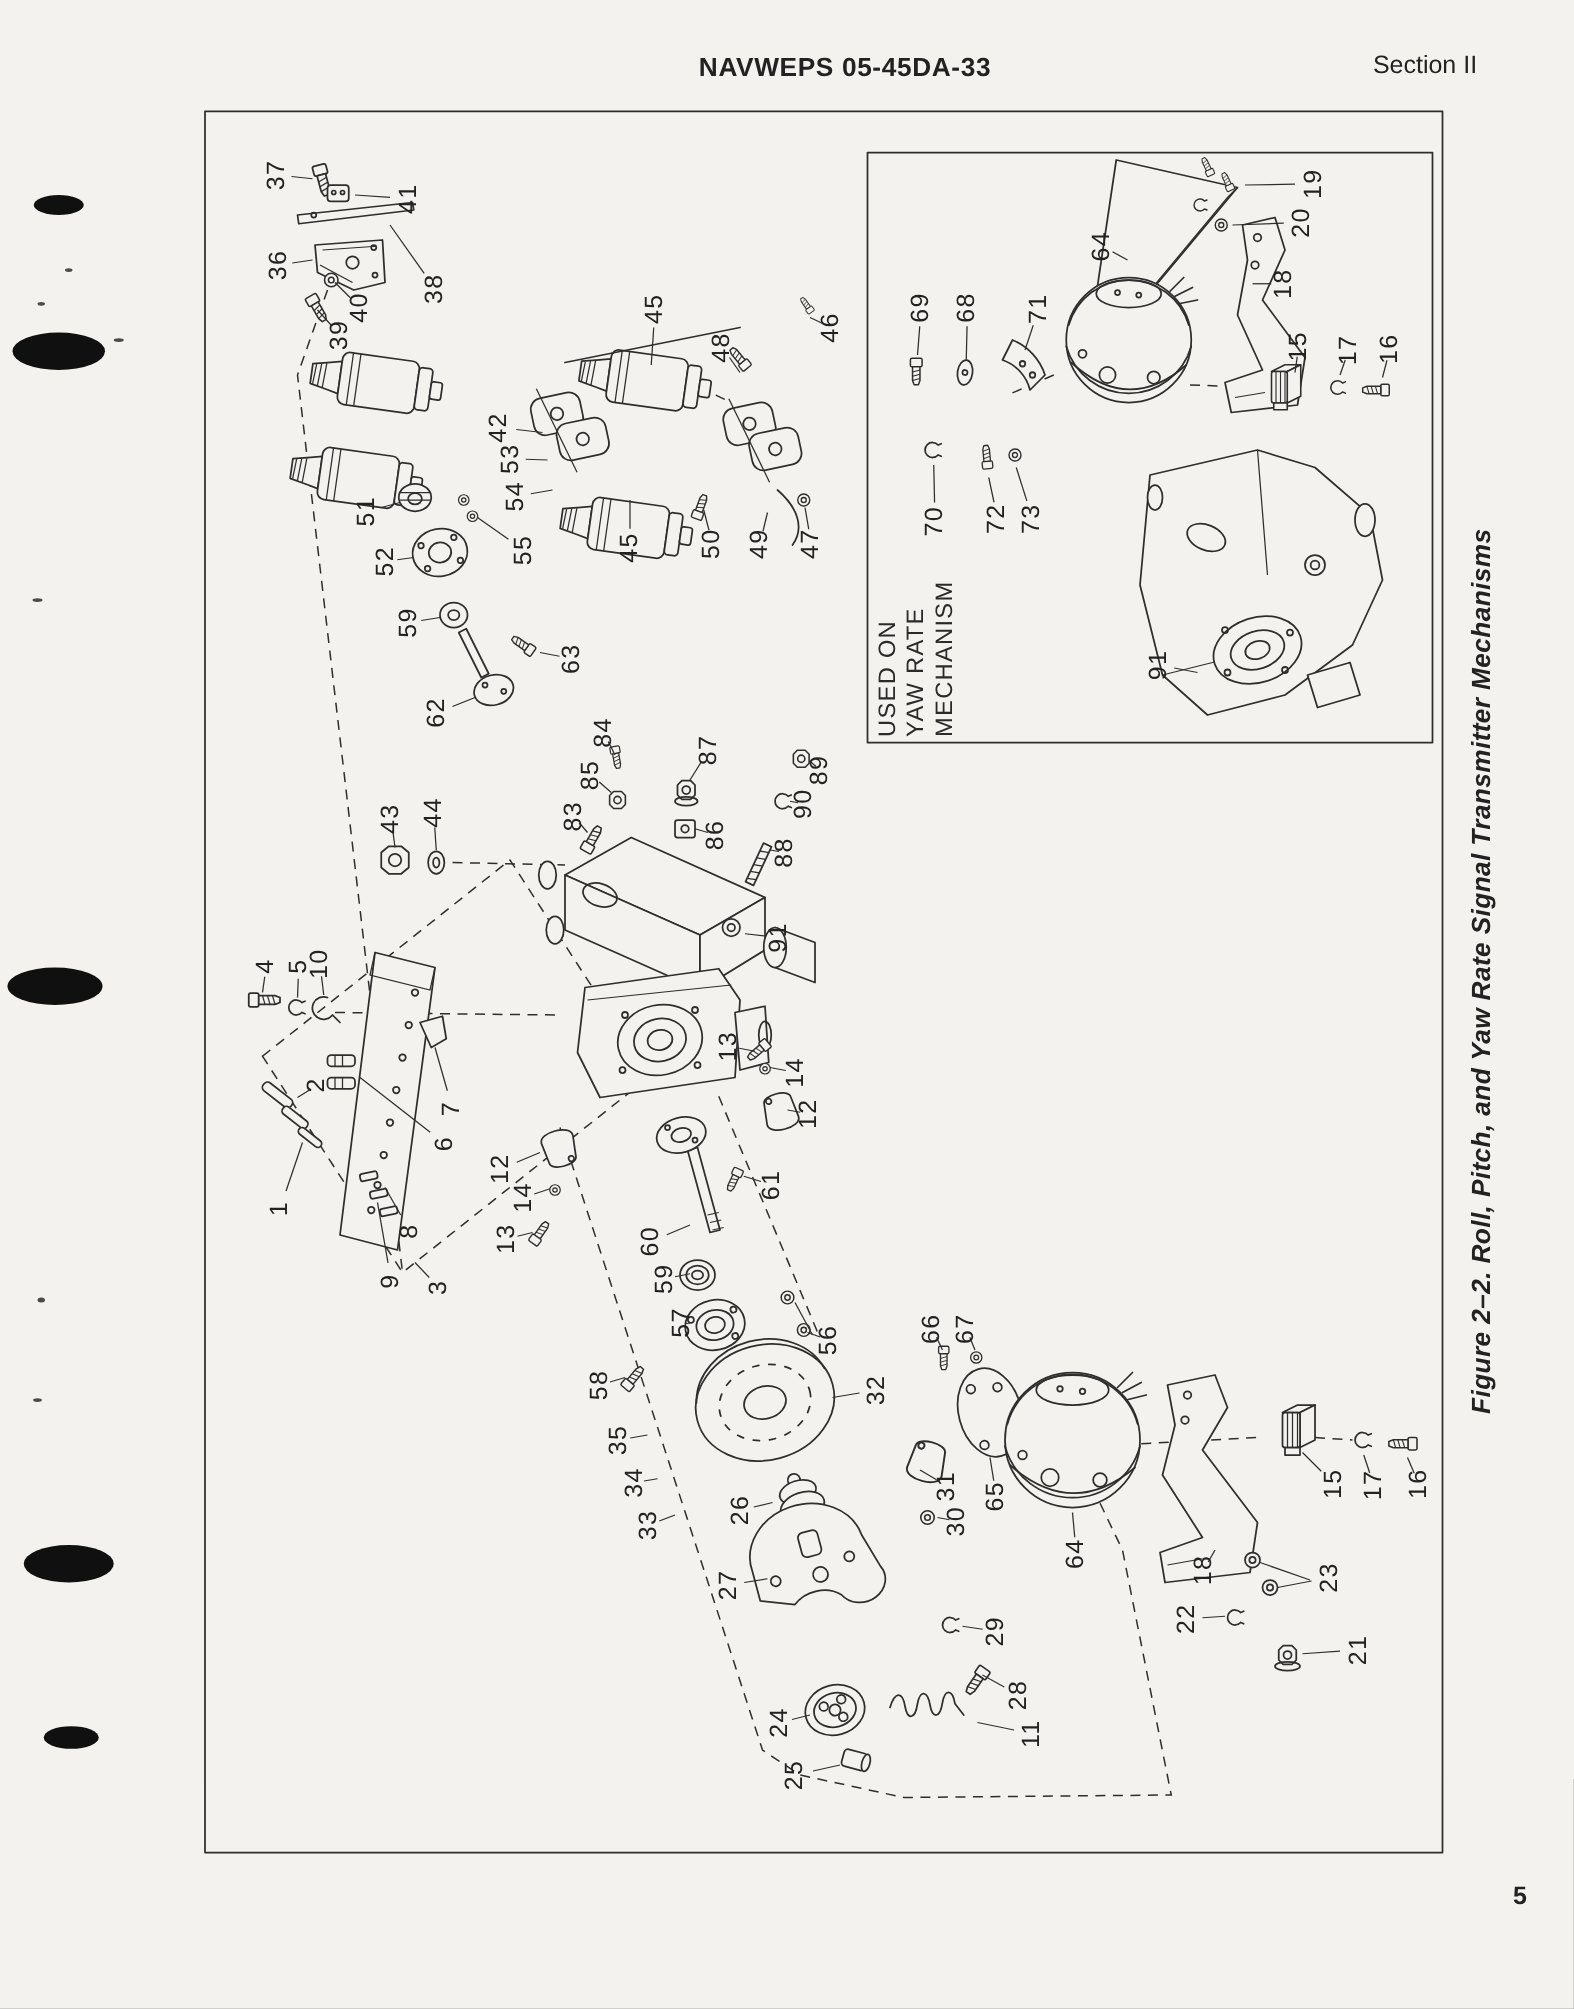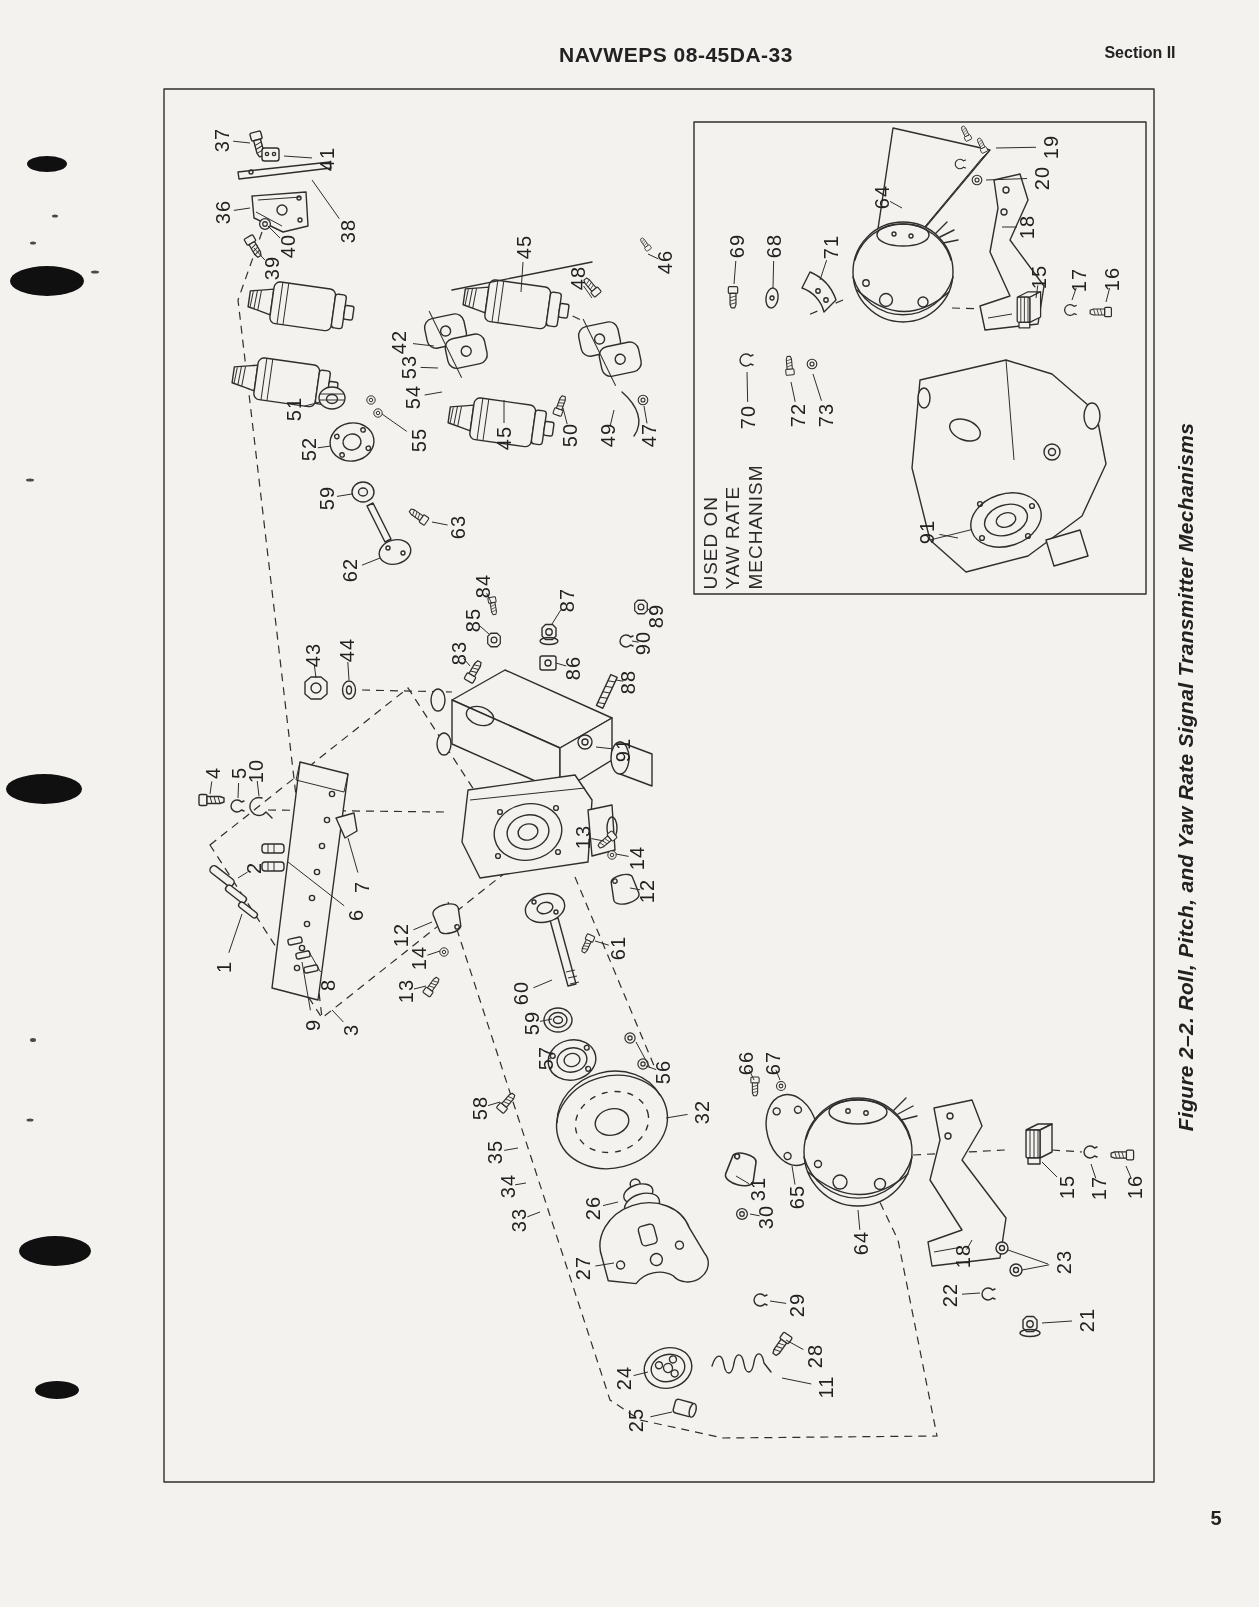--- a/index.html
+++ b/index.html
@@ -1,21 +1,21 @@
 <!DOCTYPE html>
 <html><head>
 <meta charset="utf-8">
 <style>
   html,body{margin:0;padding:0;background:#9a9a9a;}
   #page{position:relative;width:1259px;height:1607px;background:#f4f2ee;overflow:hidden;
         font-family:"Liberation Sans",sans-serif;color:#1c1c1c;}
   #artwork{position:absolute;left:0;top:0;}
   .txt{position:absolute;transform:translate(-50%,-50%);white-space:nowrap;}
   .hdr{font-weight:bold;font-size:21px;letter-spacing:.5px;color:#222;}
-  .hdr-r{font-weight:bold;font-size:16px;color:#222;}
+  .hdr-r{font-weight:normal;font-size:20px;color:#222;}
   .pageno{font-weight:bold;font-size:20px;color:#222;}
   .caption{transform:translate(-50%,-50%) rotate(-90deg);font-weight:bold;font-style:italic;
            font-size:21px;letter-spacing:.3px;color:#222;}
   .inset-note{transform:translate(-50%,-50%) rotate(-90deg);font-size:19px;letter-spacing:1px;
               line-height:1.18;color:#2a2a2a;text-align:left;white-space:pre;}
   .callout{position:absolute;transform:translate(-50%,-50%) rotate(-90deg);
            font-size:20px;letter-spacing:1px;color:#222;}
   svg .ln{stroke:#2e2e2e;fill:none;stroke-width:1.4;stroke-linecap:round;stroke-linejoin:round;}
   svg .fw{stroke:#2e2e2e;fill:#f4f2ee;stroke-width:1.4;stroke-linejoin:round;}
   svg .dk{stroke:#2e2e2e;fill:none;stroke-width:1.2;stroke-dasharray:8 6;}
@@ -511,21 +511,21 @@
         <line x1="1037.8" y1="285.4" x2="1036" y2="298"></line>
         <line x1="1076.2" y1="288" x2="1072" y2="300"></line>
         <line x1="1109.6" y1="288.2" x2="1106" y2="302"></line>
         <line x1="747.6667489407228" y1="402.00370233252585" x2="747" y2="372"></line>
         <line x1="795.2" y1="401.8" x2="791" y2="382"></line>
         <line x1="821.466342088991" y1="400.7015404345102" x2="813" y2="374"></line>
         <line x1="939.4" y1="534.4" x2="958" y2="538"></line>
       </g>
   </svg>
 
-  <div class="txt hdr" style="left:676px;top:55px;">NAVWEPS 08-45DA-33</div>
+  <div class="txt hdr" style="left:676px;top:55px;">NAVWEPS 05-45DA-33</div>
   <div class="txt hdr-r" style="left:1140px;top:53px;">Section II</div>
   <div class="txt pageno" style="left:1216px;top:1518px;">5</div>
   <div class="txt caption" style="left:1186px;top:777px;">Figure 2–2. Roll, Pitch, and Yaw Rate Signal Transmitter Mechanisms</div>
   <div class="txt inset-note" style="left:734px;top:527px;">USED ON
 YAW RATE
 MECHANISM</div>
 
   <div id="callout-layer">
       <span class="callout" style="left: 222px; top: 140px;">37</span>
       <span class="callout" style="left: 327px; top: 159px;">41</span>

